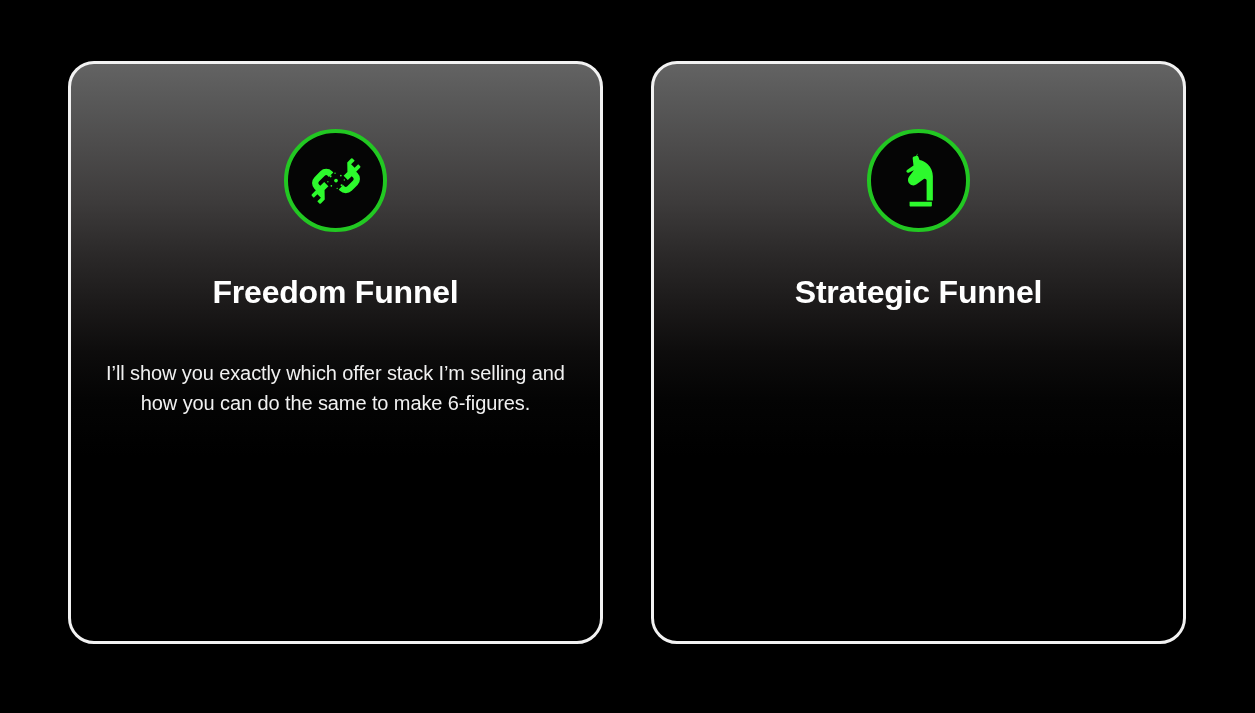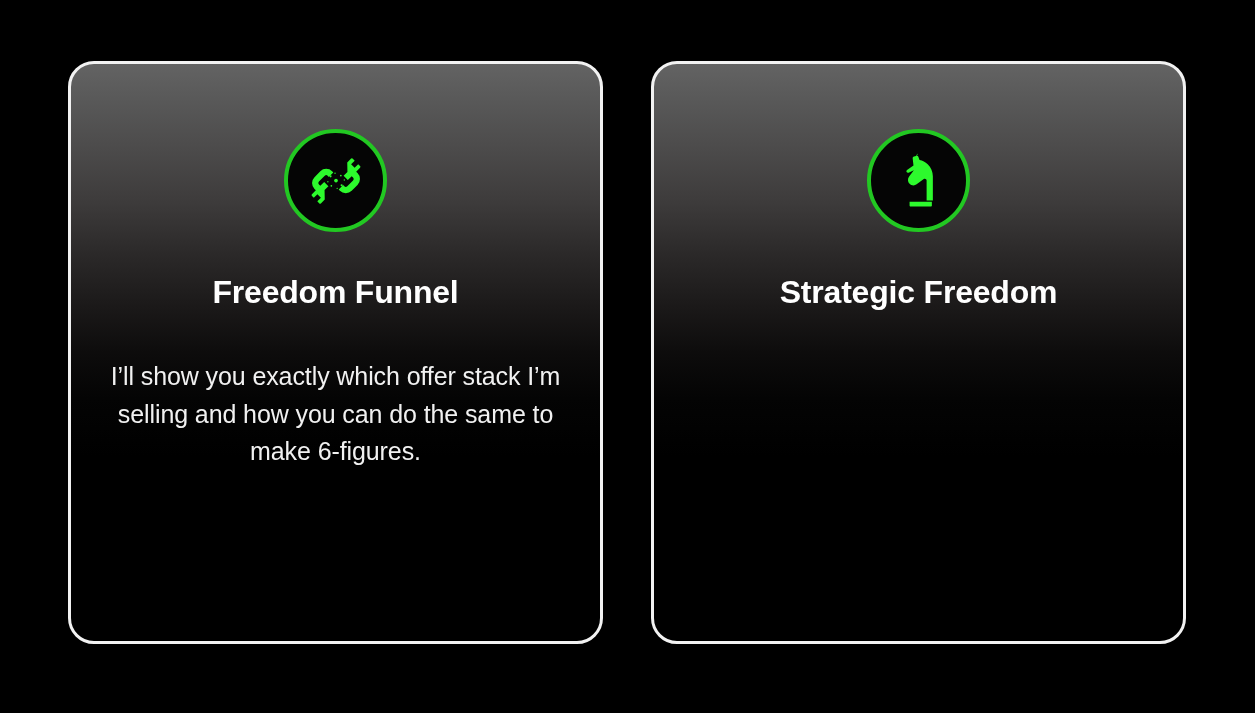--- a/index.html
+++ b/index.html
@@ -88,21 +88,21 @@
     font-weight: 700;
     color: #ffffff;
     letter-spacing: -0.2px;
     text-align: center;
     line-height: 1.1;
   }
 
   .card-desc {
     margin-top: 48px;
     width: 470px;
-    font-size: 25px;
+    font-size: 20px;
     font-weight: 400;
     color: #f1f1f1;
     text-align: center;
     line-height: 1.5;
     letter-spacing: -0.1px;
   }
 </style>
 </head>
 <body>
 
@@ -148,19 +148,19 @@
           <span>
             <svg width="58" height="58" viewBox="0 0 64 64" aria-hidden="true">
               <g fill="#2dfa2d">
                 <path d="M29.5 4.0 c0.9 0 1.6 0.6 1.9 1.4 l1.2 3.4 c3.3 0.6 6.4 2.2 9.0 4.7 3.6 3.4 5.7 8.2 5.7 13.3 l0 26.7 -6.9 0 0 -22.0 c0 -1.6 -1.8 -2.5 -3.1 -1.6 l-7.9 5.8 c-2.4 1.8 -5.7 1.5 -7.8 -0.6 -2.2 -2.2 -2.4 -5.7 -0.5 -8.2 l5.2 -6.9 -5.8 2.8 c-0.8 0.4 -1.8 0.1 -2.2 -0.7 -0.4 -0.8 -0.2 -1.7 0.5 -2.2 l7.1 -5.1 -0.9 -7.8 c-0.1 -1.0 0.5 -1.9 1.5 -2.1 l2.1 -0.5 c0.3 -0.1 0.6 -0.4 0.7 -0.7 l0.2 -0.7 c0.2 -0.6 0.7 -1.0 1.3 -1.0 z"></path>
                 <path d="M21.6 55.0 l24.6 0 0 3.9 c0 0.6 -0.5 1.1 -1.1 1.1 l-22.4 0 c-0.6 0 -1.1 -0.5 -1.1 -1.1 z"></path>
               </g>
             </svg>
           </span>
         </div>
 
-        <div class="card-title">Strategic Freedom</div>
+        <div class="card-title">Strategic Funnel</div>
 
       </div>
     </div>
 
   </div>
 </div>
 
 </body></html>

